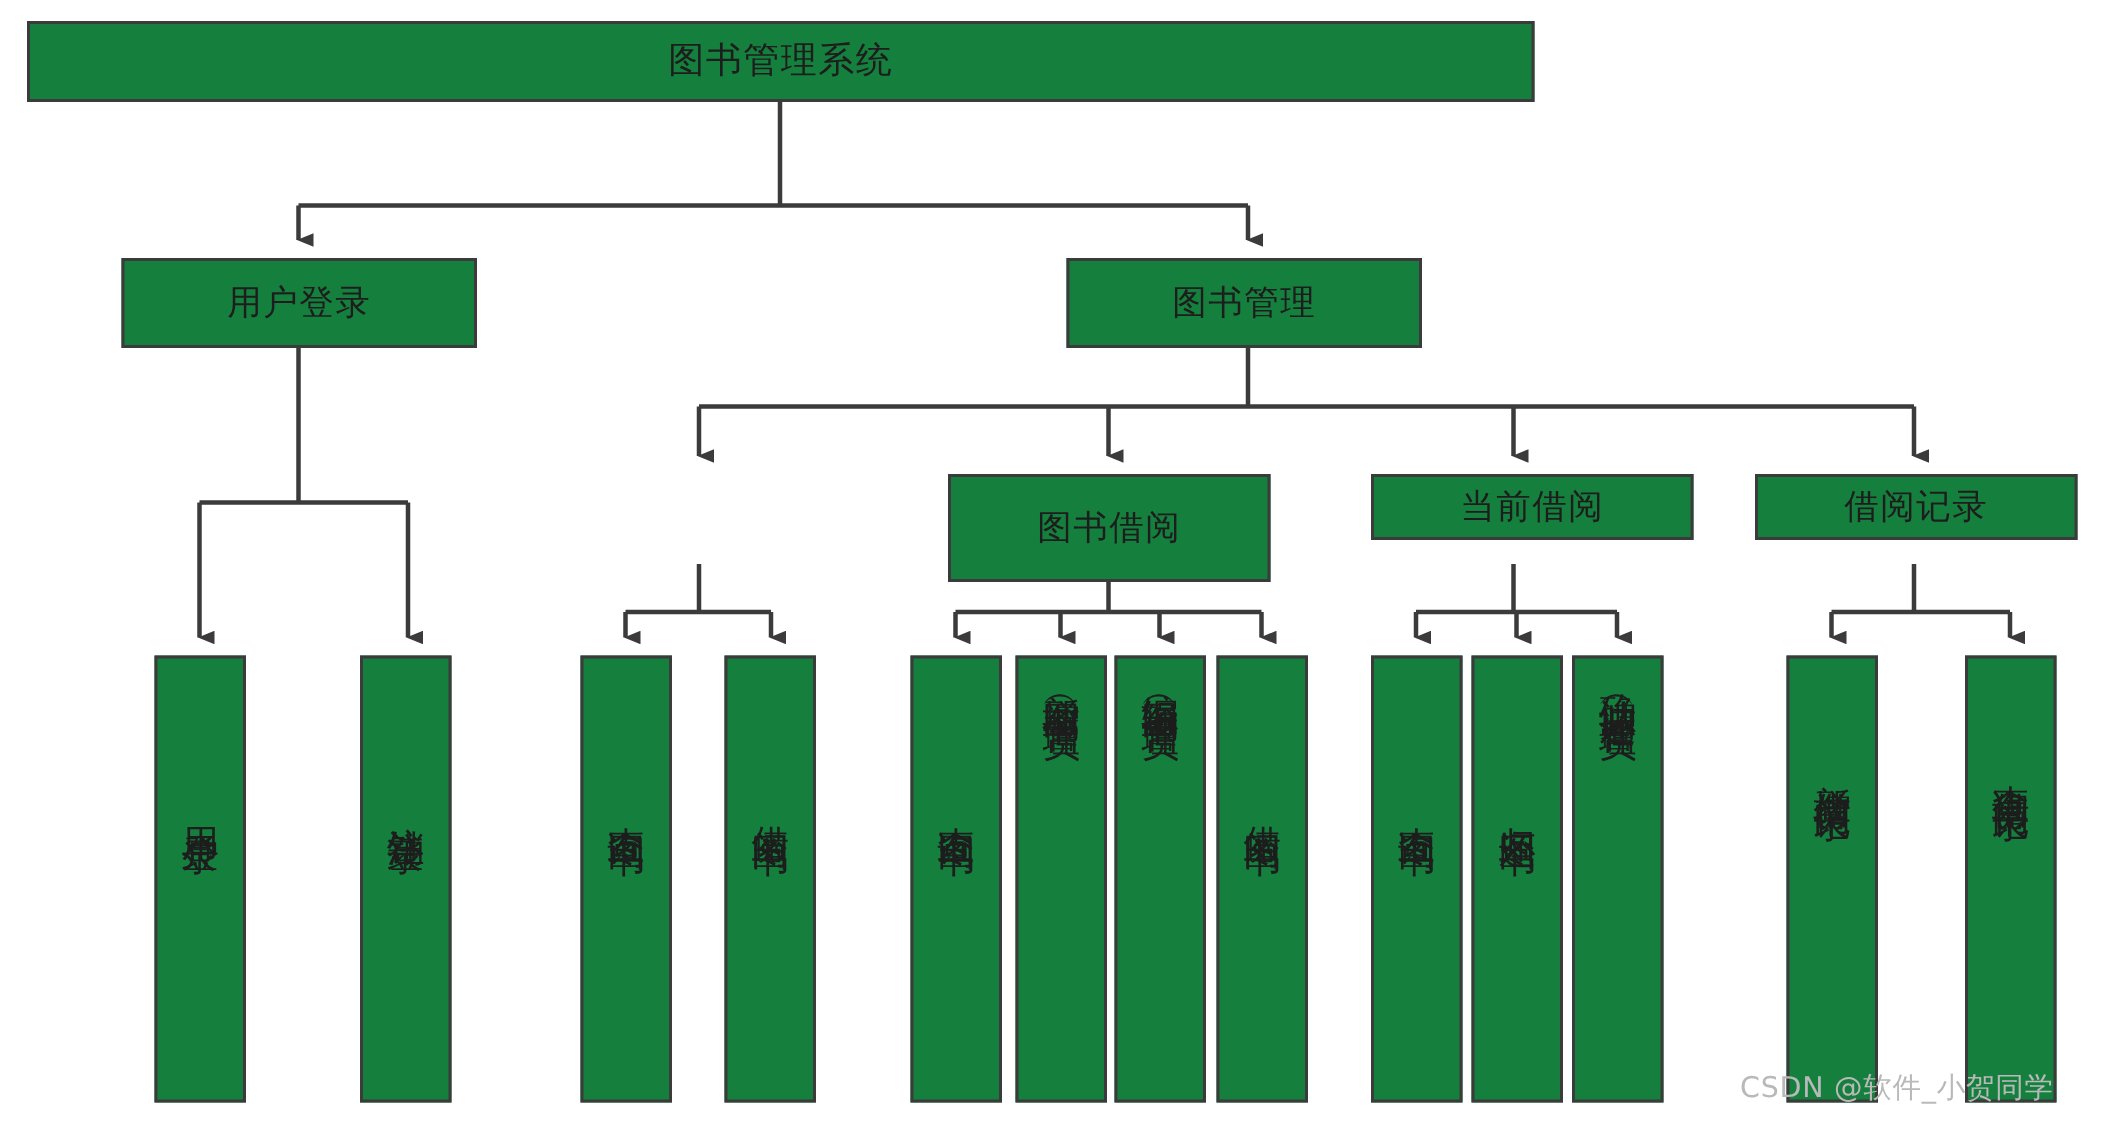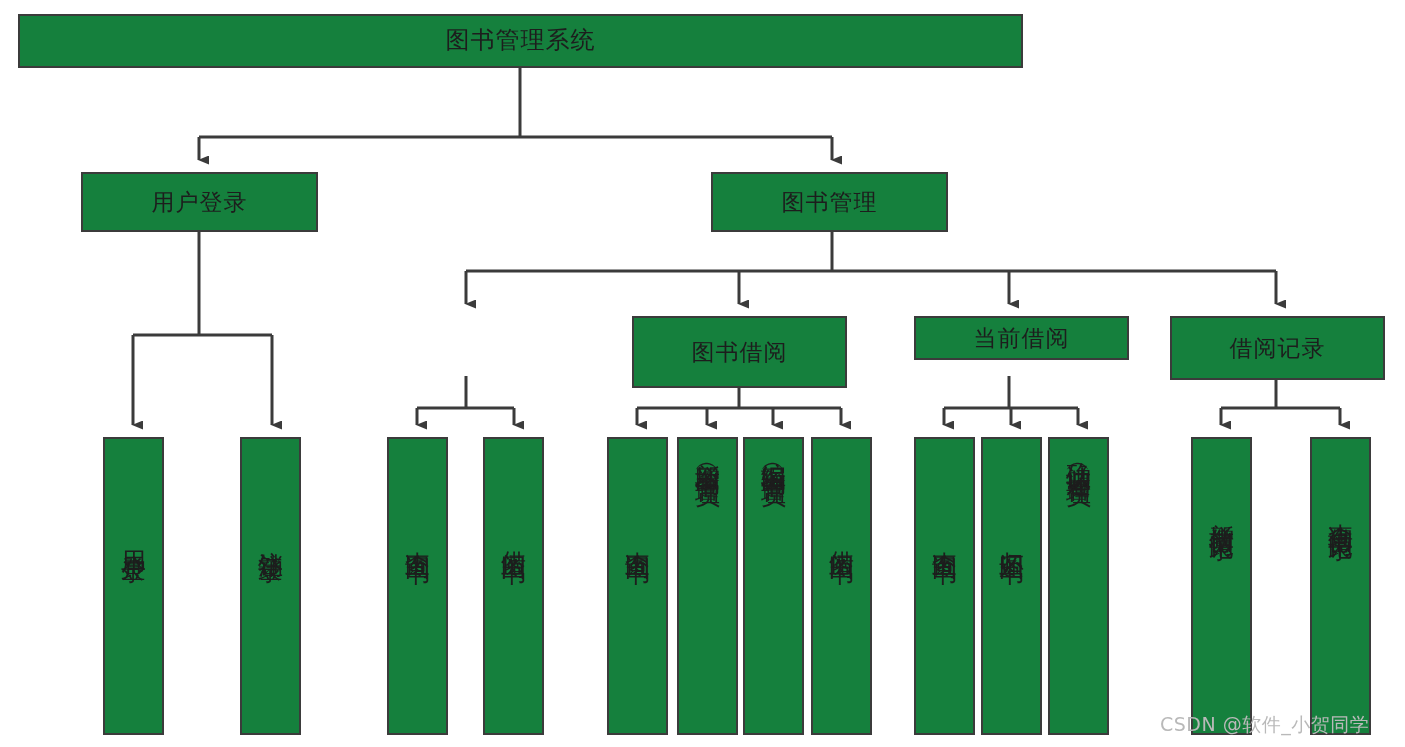--- a/index.html
+++ b/index.html
@@ -143,21 +143,21 @@
   <div class="node horiz" style="left:711px; top:172px; width:237px; height:60px;">
     <span>图书管理</span>
   </div>
 
   <div class="node horiz" style="left:632px; top:316px; width:215px; height:72px;">
     <span>图书借阅</span>
   </div>
   <div class="node horiz" style="left:902px; top:316px; width:215px; height:44px;margin-left:12px;">
     <span>当前借阅</span>
   </div>
-  <div class="node horiz" style="left:1170px; top:316px; width:215px; height:64px;">
+  <div class="node horiz" style="left:1170px; top:316px; width:215px; height:44px;">
     <span>借阅记录</span>
   </div>
 
   <div class="node vert mid" style="left:103px; top:437px; width:61px; height:298px;">
     <span class="vtext">用户登录</span>
   </div>
   <div class="node vert mid" style="left:240px; top:437px; width:61px; height:298px;">
     <span class="vtext">注销登录</span>
   </div>
   <div class="node vert mid" style="left:387px; top:437px; width:61px; height:298px;">

